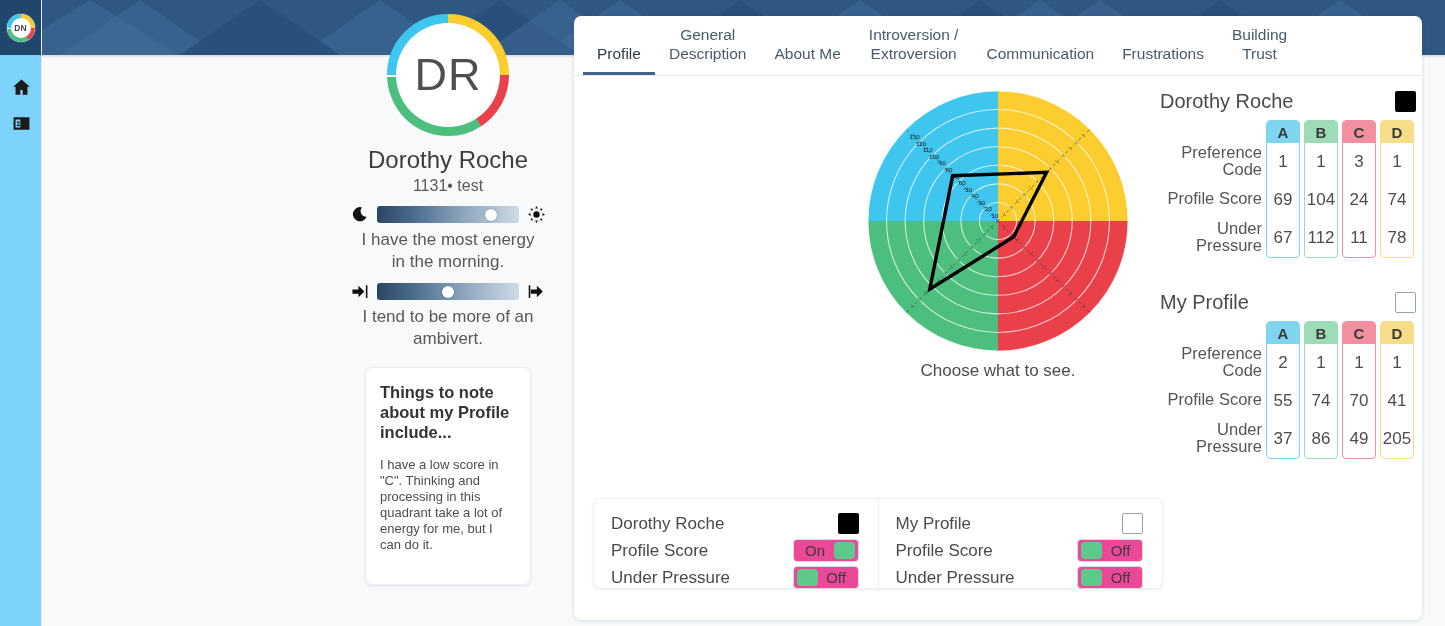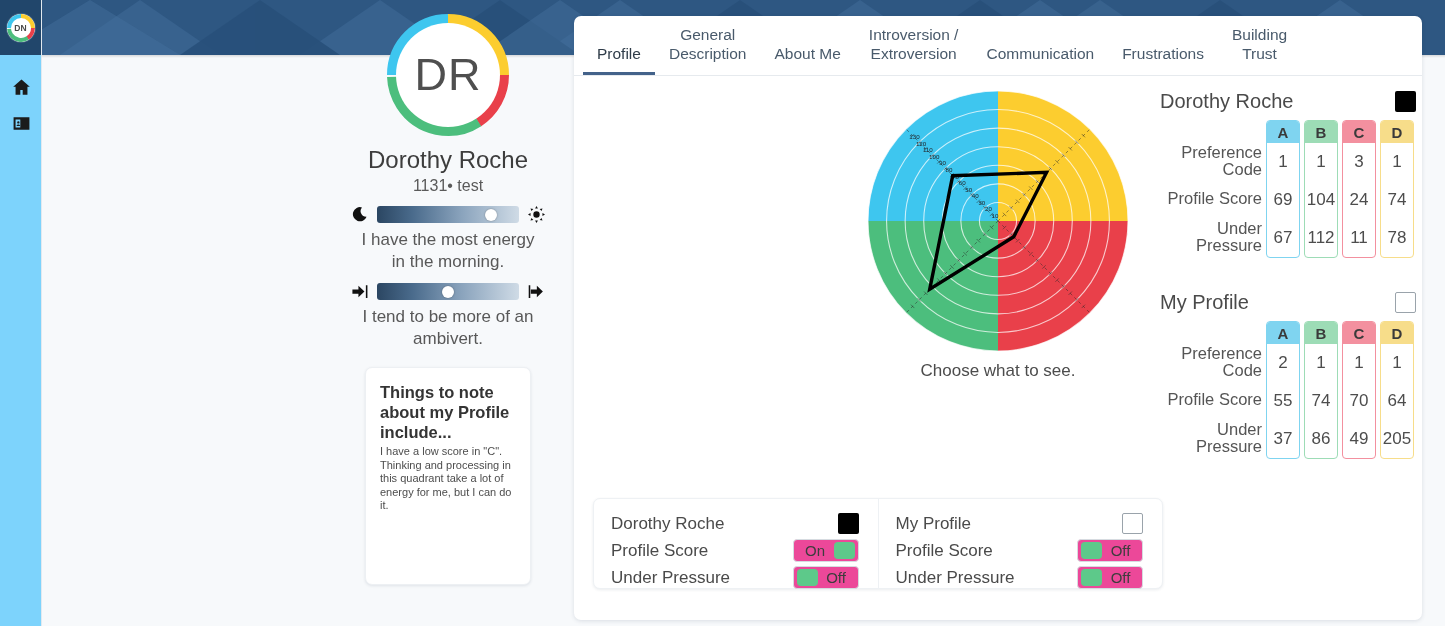--- a/index.html
+++ b/index.html
@@ -111,21 +111,21 @@
     margin-top: 18px; width: 166px; min-height: 218px;
     background: #fff; border-radius: 7px;
     border: 1px solid #edf0f3;
     box-shadow: 0 1px 3px rgba(20,40,70,.10);
     padding: 15px 14px 16px 14px;
   }
   .note-title {
     font-size: 16.5px; font-weight: bold; color: #343434; line-height: 1.2;
   }
   .note-body {
-    margin-top: 3px; font-size: 11px; color: #4d4d4d; line-height: 1.22;
+    margin-top: 15px; font-size: 13px; color: #4d4d4d; line-height: 1.22;
   }
 
   
   .main-card {
     position: absolute; left: 574px; top: 16px;
     width: 848px; height: 604px;
     background: #fff; border-radius: 7px;
     box-shadow: 0 1px 4px rgba(20,40,70,.13);
     overflow: hidden;
   }
@@ -556,21 +556,21 @@
             </div>
             <div class="score-colbox" style="border-color: rgb(243, 144, 159);">
               <div class="hd" style="background: rgb(243, 144, 159);">C</div>
               <div class="cell">1</div>
               <div class="cell">70</div>
               <div class="cell">49</div>
             </div>
             <div class="score-colbox" style="border-color: rgb(247, 221, 138);">
               <div class="hd" style="background: rgb(247, 221, 138);">D</div>
               <div class="cell">1</div>
-              <div class="cell">64</div>
+              <div class="cell">41</div>
               <div class="cell">205</div>
             </div>
           </div>
         </div>
       </div>
     </div>
 
 </div>
 
 </body></html>

